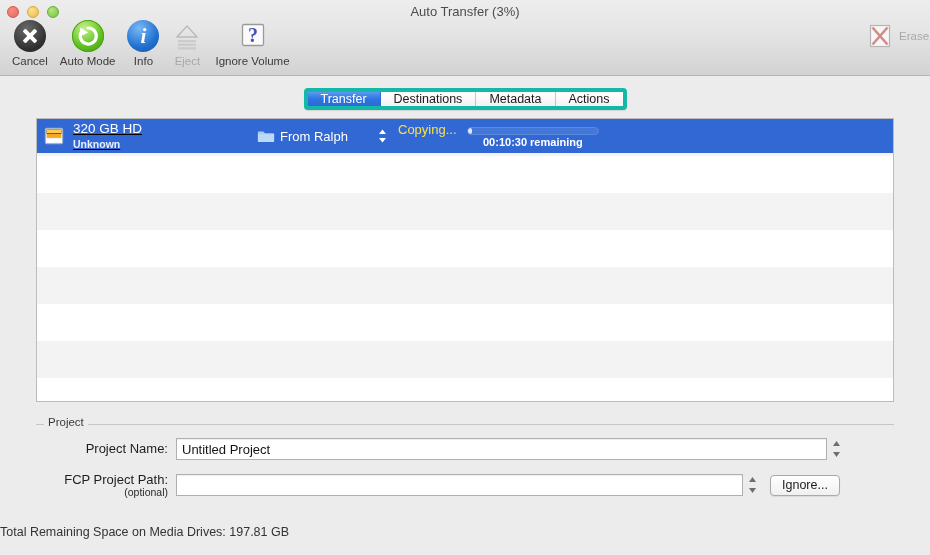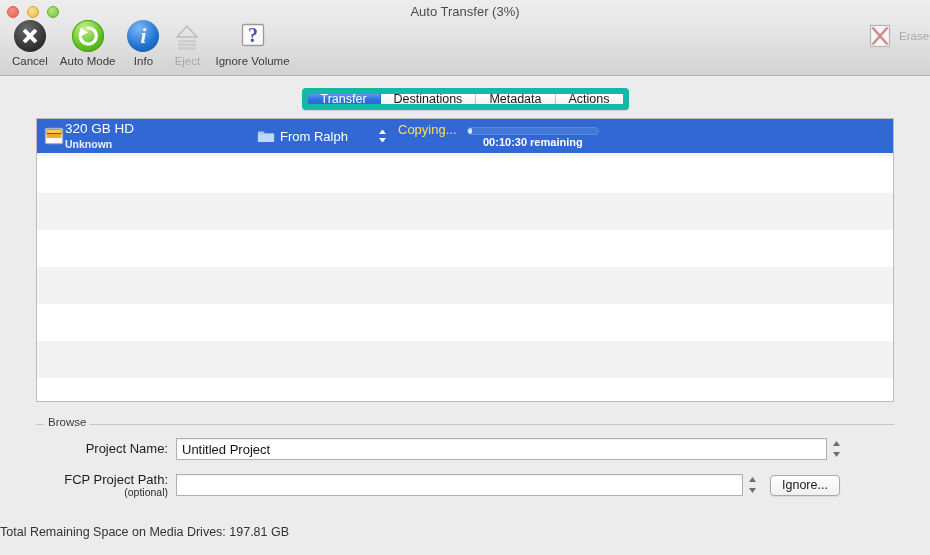--- a/index.html
+++ b/index.html
@@ -79,21 +79,21 @@
     display: flex; align-items: center; gap: 3px; }
   .tb-erase .tb-label { color: #a8a8a8; }
 
   
   .tabbar {
     position: absolute; left: 0; top: 88px; width: 930px;
     display: flex; justify-content: center;
   }
   .tabs {
     display: flex; height: 22px; border-radius: 4px; overflow: hidden;
-    border: 6px solid #14b8a6;
+    border: 4px solid #14b8a6;
     box-shadow: 0 1px 1px rgba(0,0,0,.10);
     background: #14532d;
   }
   .tab {
     display: flex; align-items: center; justify-content: center;
     padding: 0 13px; font-size: 12.5px; color: #1a1a1a;
     background: linear-gradient(to bottom, #ffffff, #f2f2f2);
     border-right: 1px solid #c4c4c4; cursor: default;
   }
   .tab:last-child { border-right: none; }
@@ -131,21 +131,21 @@
   .row-sel {
     position: absolute; left: 0; top: 0; width: 100%; height: 34px;
     background: #3268d4; display: flex; align-items: stretch;
   }
   .cell { position: relative; }
   .c-vol  { width: 214px; display: flex; align-items: center; }
   .c-dest { width: 142px; display: flex; align-items: center; }
   .c-stat { flex: 1; position: relative; }
 
   .drive-ico { width: 22px; height: 22px; margin-left: 6px; flex: none; }
-  .vol-texts { margin-left: 0; line-height: 1.05; }
+  .vol-texts { margin-left: 8px; line-height: 1.05; text-decoration: underline; }
   .vol-name { font-size: 13.5px; color: #fff; }
   .vol-sub  { font-size: 10.5px; color: #eaf0fb; font-weight: bold; margin-top: 2px; }
 
   .folder-ico { width: 18px; height: 15px; margin-left: 6px; flex: none; }
   .dest-name { font-size: 13px; color: #fff; margin-left: 5px; white-space: nowrap; }
   .stepper {
     position: absolute; right: 6px; top: 50%; transform: translateY(-50%);
     width: 9px; height: 16px; cursor: default;
   }
   .stepper svg { display: block; }
@@ -338,21 +338,21 @@
           <div class="prog-track">
             <div class="prog-fill" id="progfill" style="width: 3%;"></div>
           </div>
           <div class="remaining">00:10:30 remaining</div>
         </div>
       </div>
     </div>
   </div>
 
   <div class="groupbox">
-    <div class="group-title">Browse</div>
+    <div class="group-title">Project</div>
 
     <div class="frow frow-1">
       <div class="flabel">Project Name:</div>
       <div class="ftext ftext-1" placeholder="">Untitled Project</div>
       <div class="fstep">
         <svg width="11" height="20" viewBox="0 0 11 20">
           <polygon points="5.5,2 9,7 2,7" fill="#6e6e6e"></polygon>
           <polygon points="5.5,18 9,13 2,13" fill="#6e6e6e"></polygon>
         </svg>
       </div>

